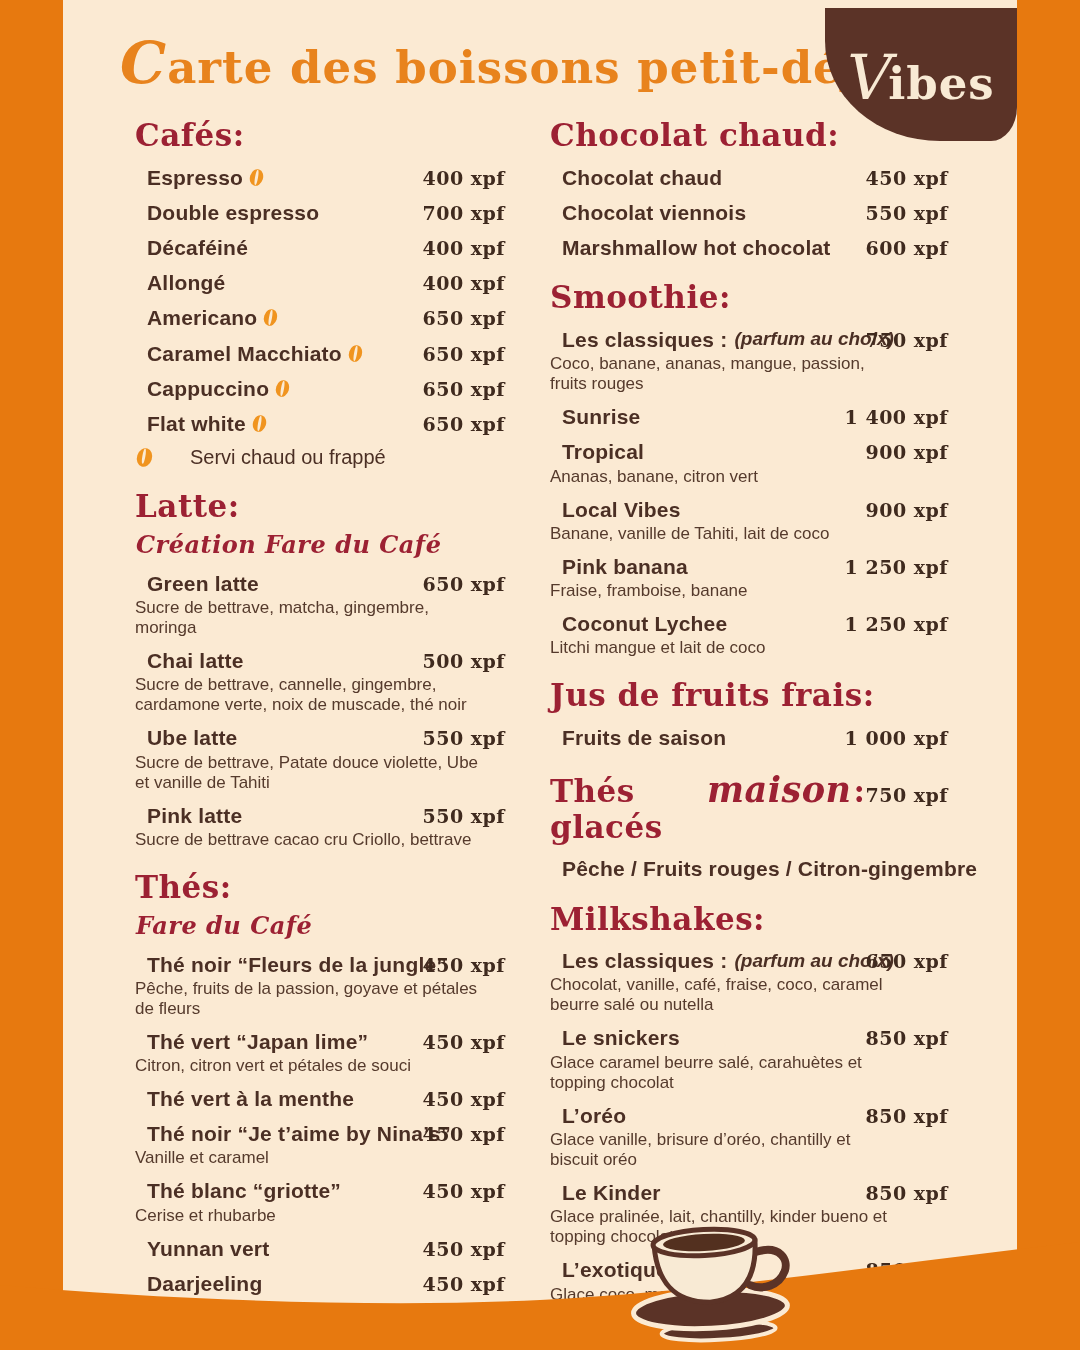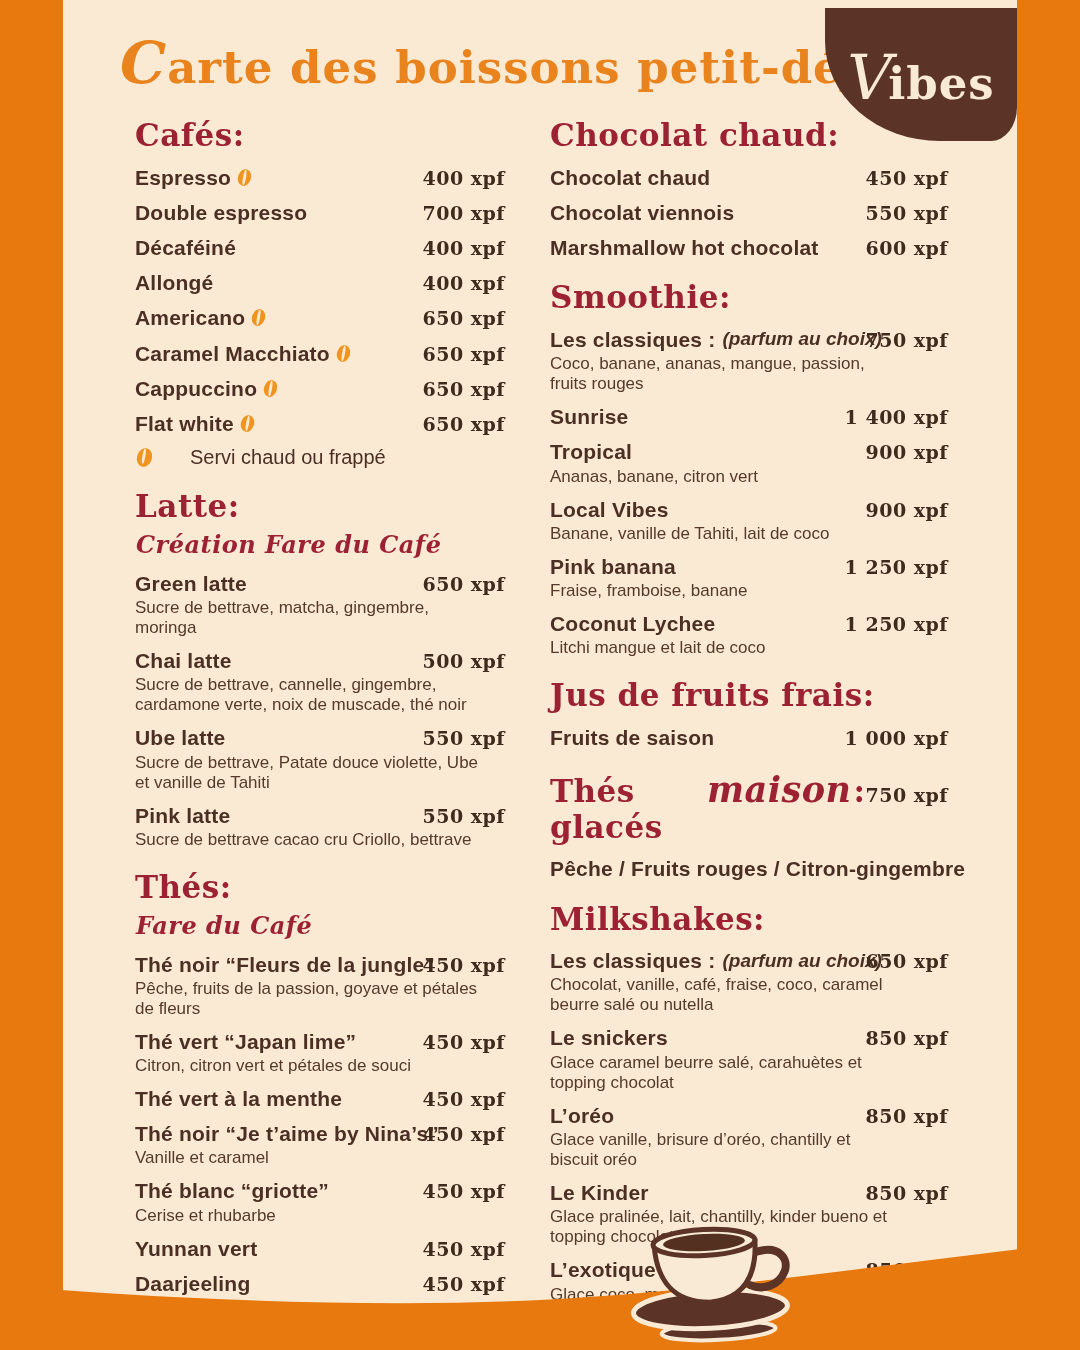--- a/index.html
+++ b/index.html
@@ -28,21 +28,21 @@
   .menu-section{margin-bottom:20px;}
   .sec-head{display:flex;align-items:baseline;font-family:"DejaVu Serif",serif;font-weight:700;
     color:#9c2133;font-size:31px;line-height:1.15;margin-bottom:11px;letter-spacing:0.5px;}
   .sec-title-script{font-style:italic;font-size:35px;margin:0 2px 0 10px;font-weight:700;}
   .head-price{margin-left:auto;}
   .sec-sub{font-family:"DejaVu Serif",serif;font-style:italic;font-weight:700;color:#9c2133;
     font-size:24px;margin:-6px 0 12px 1px;letter-spacing:0.5px;}
 
   .item{margin-bottom:10px;}
   .item-row{display:flex;justify-content:space-between;align-items:baseline;}
-  .item-left{display:flex;align-items:center;min-width:0;}
+  .item-left{display:flex;align-items:center;min-width:0;margin-left:12px;}
   .item-name{font-weight:700;font-size:21px;color:#4b2f24;letter-spacing:0.2px;line-height:1.2;white-space:nowrap;}
   .item-script{font-family:Liberation Sans, sans-serif;font-style:italic;font-weight:700;font-size:19px;
     color:#4b2f24;margin-left:7px;white-space:nowrap;}
   .price{font-family:"DejaVu Serif",serif;font-weight:700;font-size:19px;color:#3f2a1e;
     white-space:nowrap;letter-spacing:0.5px;}
   .item-desc{font-size:17px;color:#553a2c;line-height:1.18;margin-top:2px;max-width:345px;}
 
   .bean{display:inline-block;width:13px;height:17px;background:#f0941f;border-radius:50%;
     transform:rotate(18deg);position:relative;margin-left:7px;flex:0 0 auto;}
   .bean::after{content:"";position:absolute;left:5px;top:1px;width:2.5px;height:15px;

